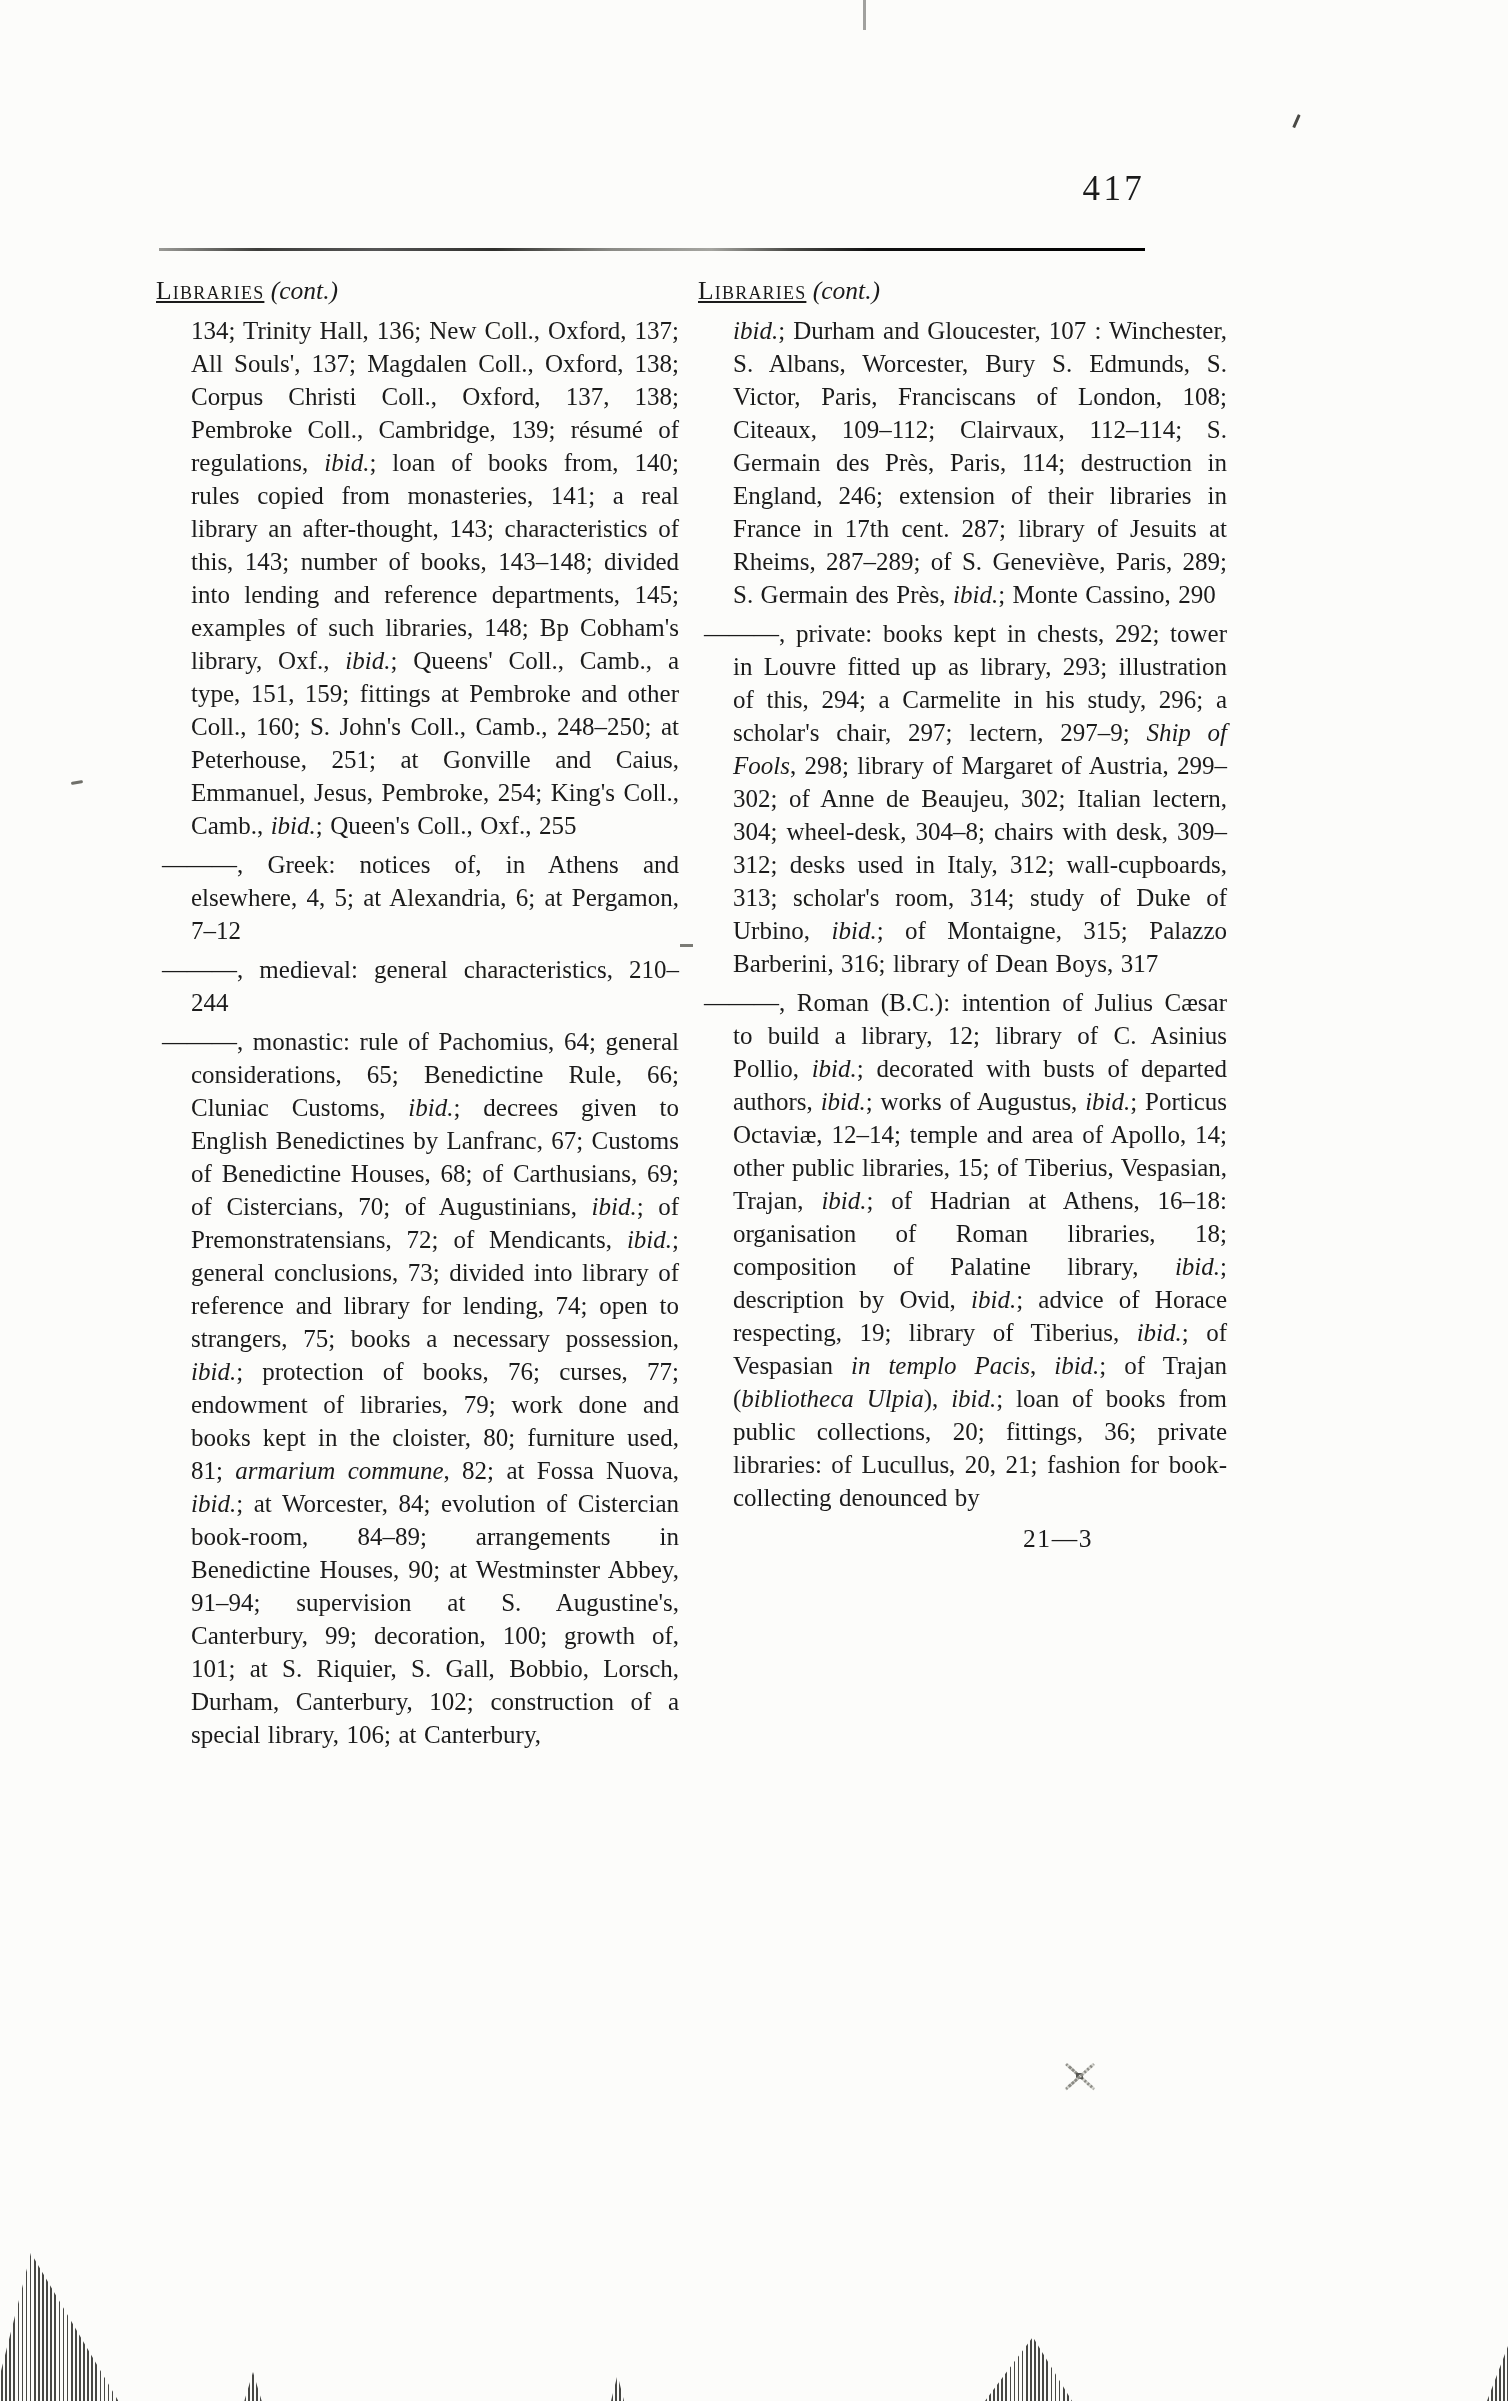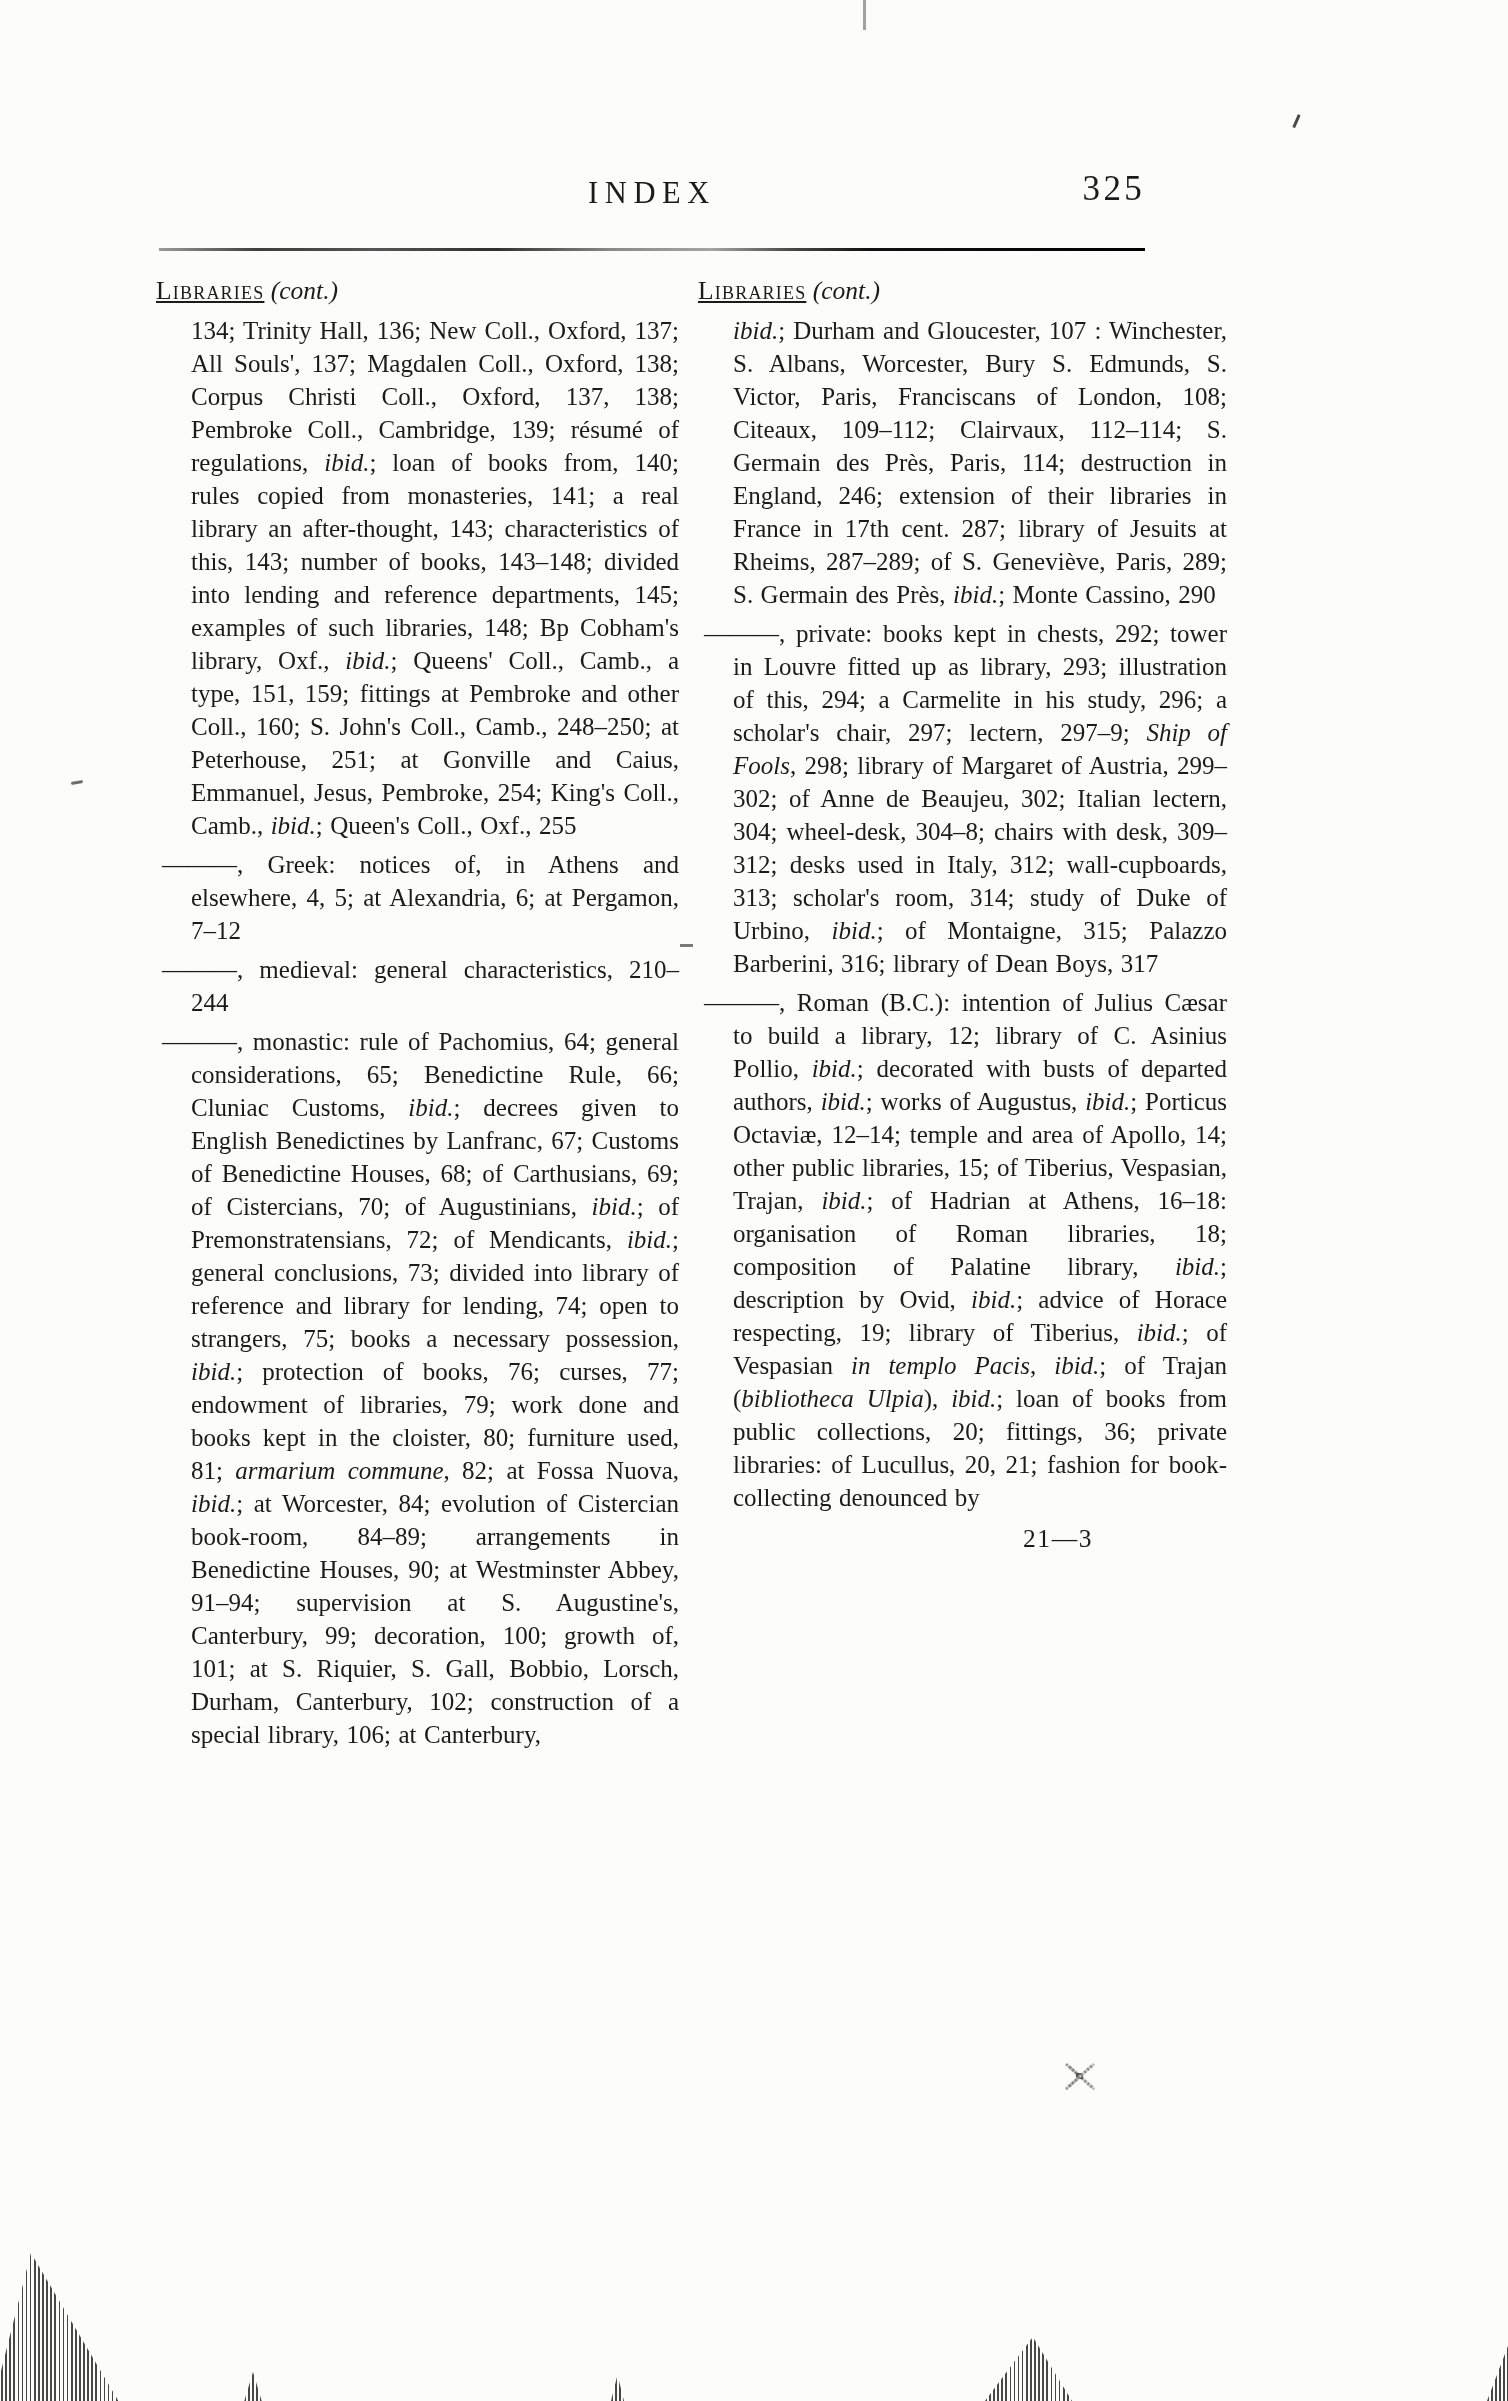--- a/index.html
+++ b/index.html
@@ -111,22 +111,21 @@
   .smudge-s2   { left: 611px; top: 2375px; width: 13px;  height: 26px;  clip-path: polygon(50% 0, 0 100%, 100% 100%); }
   .smudge-mid  { left: 985px; top: 2337px; width: 87px; height: 64px; clip-path: polygon(55% 0, 0 100%, 100% 100%); }
   .smudge-br   { left: 1487px; top: 2345px; width: 21.4px;  height: 56px; clip-path: polygon(100% 0, 0 100%, 100% 100%); }
 </style>
 </head>
 <body>
 
 <div class="page">
 
   <div class="running-head">
-    <div class="head-title">INDEX</div>
-    <div class="head-pagenum">325</div>
+    <div class="head-pagenum">417</div>
   </div>
   <div class="head-rule"></div>
 
   <div class="col col-left">
     <div class="col-heading">
       <span class="sc">Libraries</span>
       <i>(cont.)</i>
     </div>
     <div class="entries">
       <p class="entry">134; Trinity Hall, 136; New Coll., Oxford, 137; All Souls', 137; Magdalen Coll., Oxford, 138; Corpus Christi Coll., Oxford, 137, 138; Pembroke Coll., Cambridge, 139; résumé of regulations, <i>ibid.</i>; loan of books from, 140; rules copied from monasteries, 141; a real library an after-thought, 143; characteristics of this, 143; number of books, 143–148; divided into lending and reference departments, 145; examples of such libraries, 148; Bp Cobham's library, Oxf., <i>ibid.</i>; Queens' Coll., Camb., a type, 151, 159; fittings at Pembroke and other Coll., 160; S. John's Coll., Camb., 248–250; at Peterhouse, 251; at Gonville and Caius, Emmanuel, Jesus, Pembroke, 254; King's Coll., Camb., <i>ibid.</i>; Queen's Coll., Oxf., 255</p>

